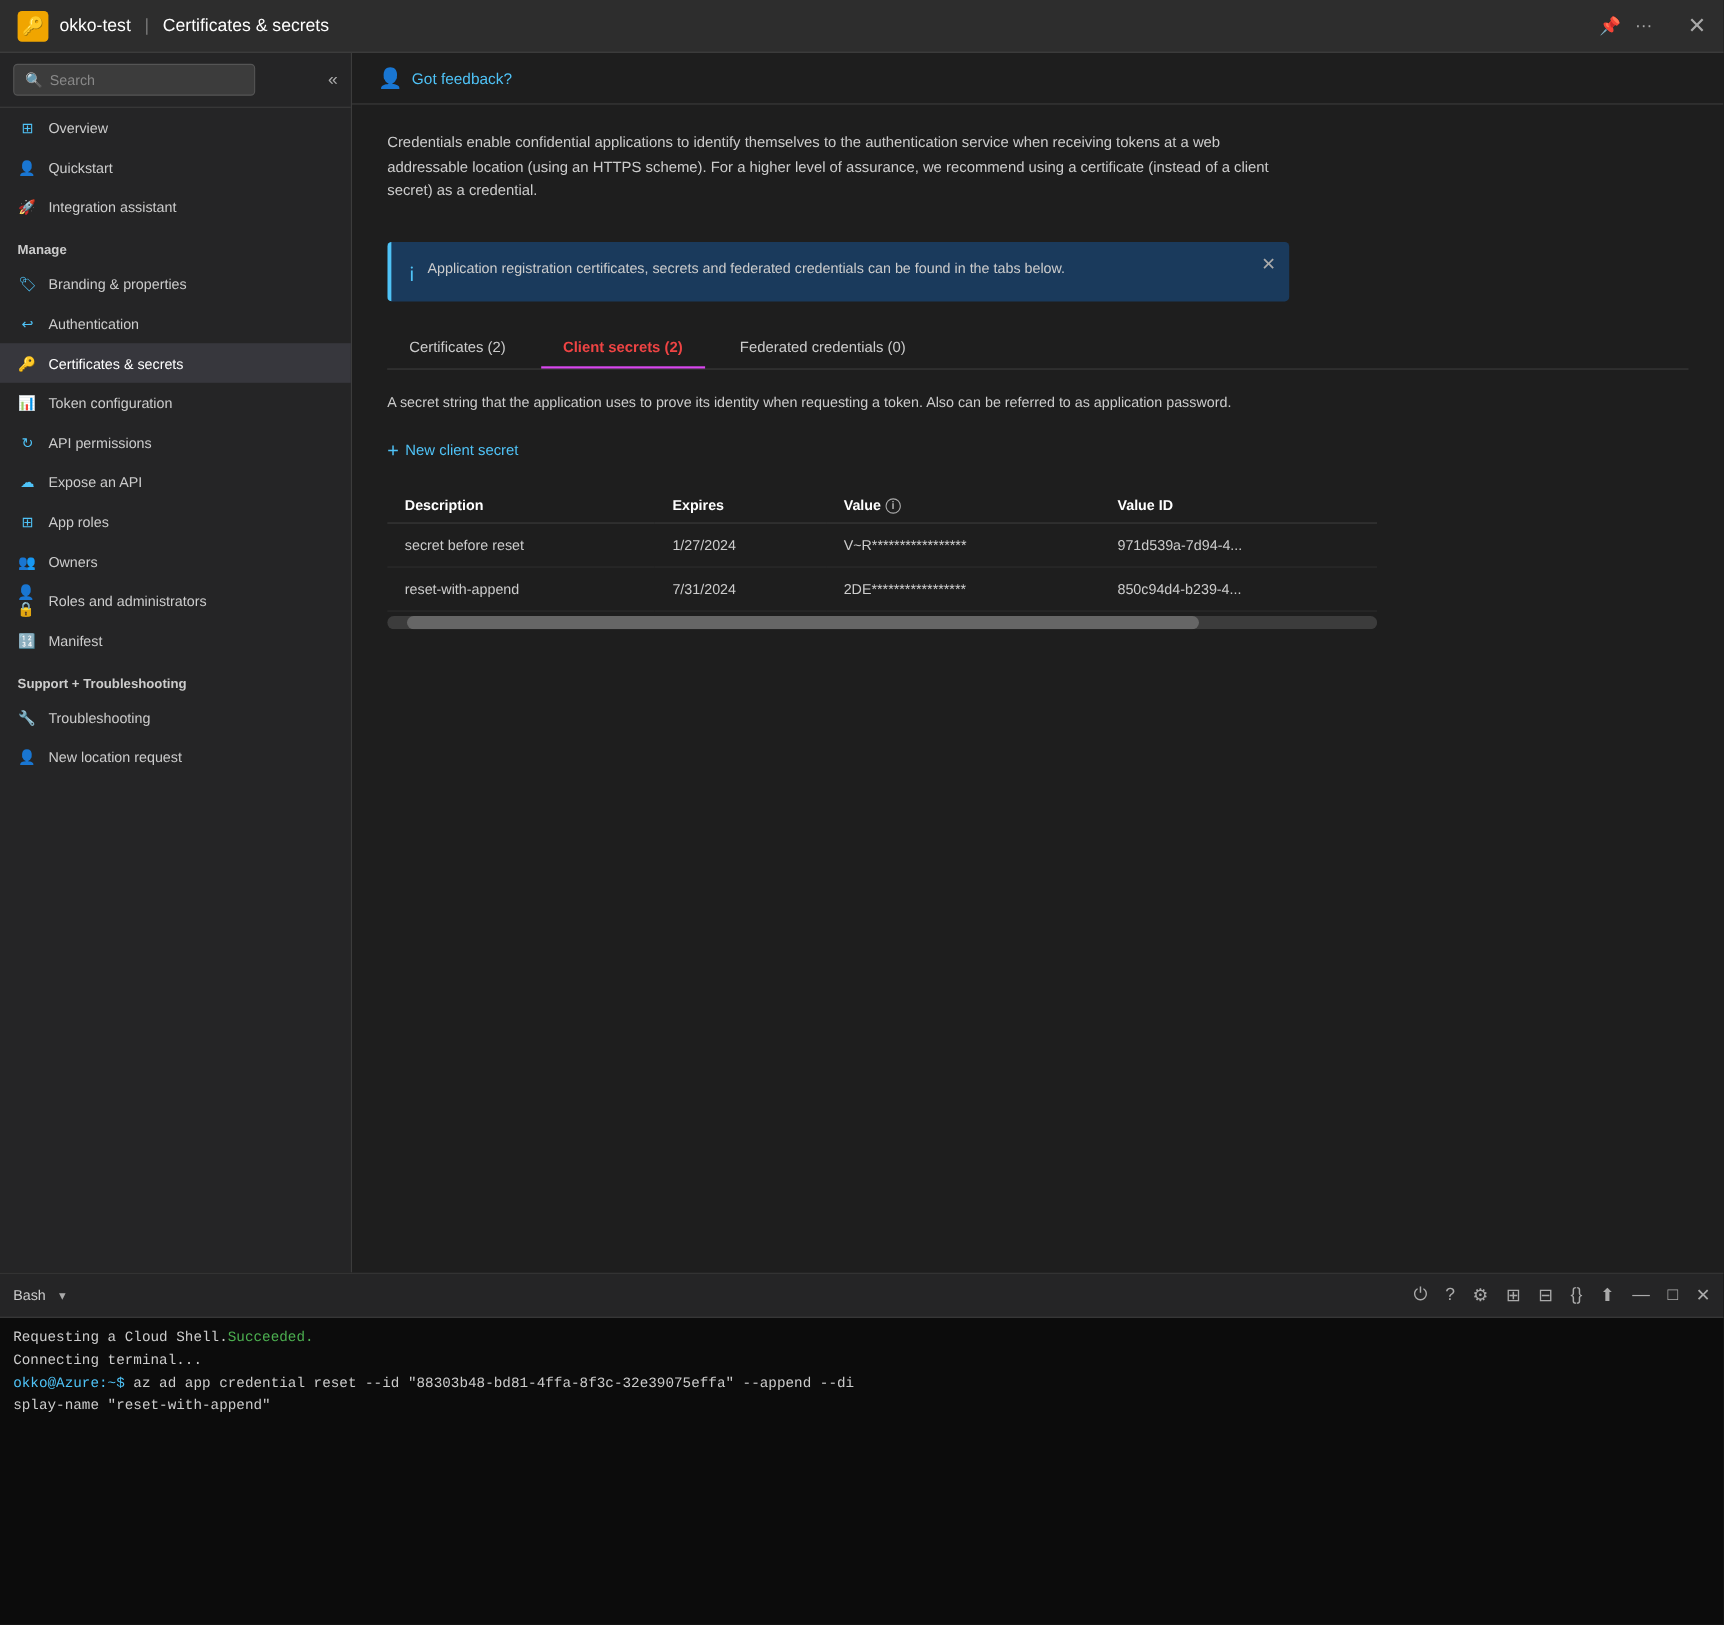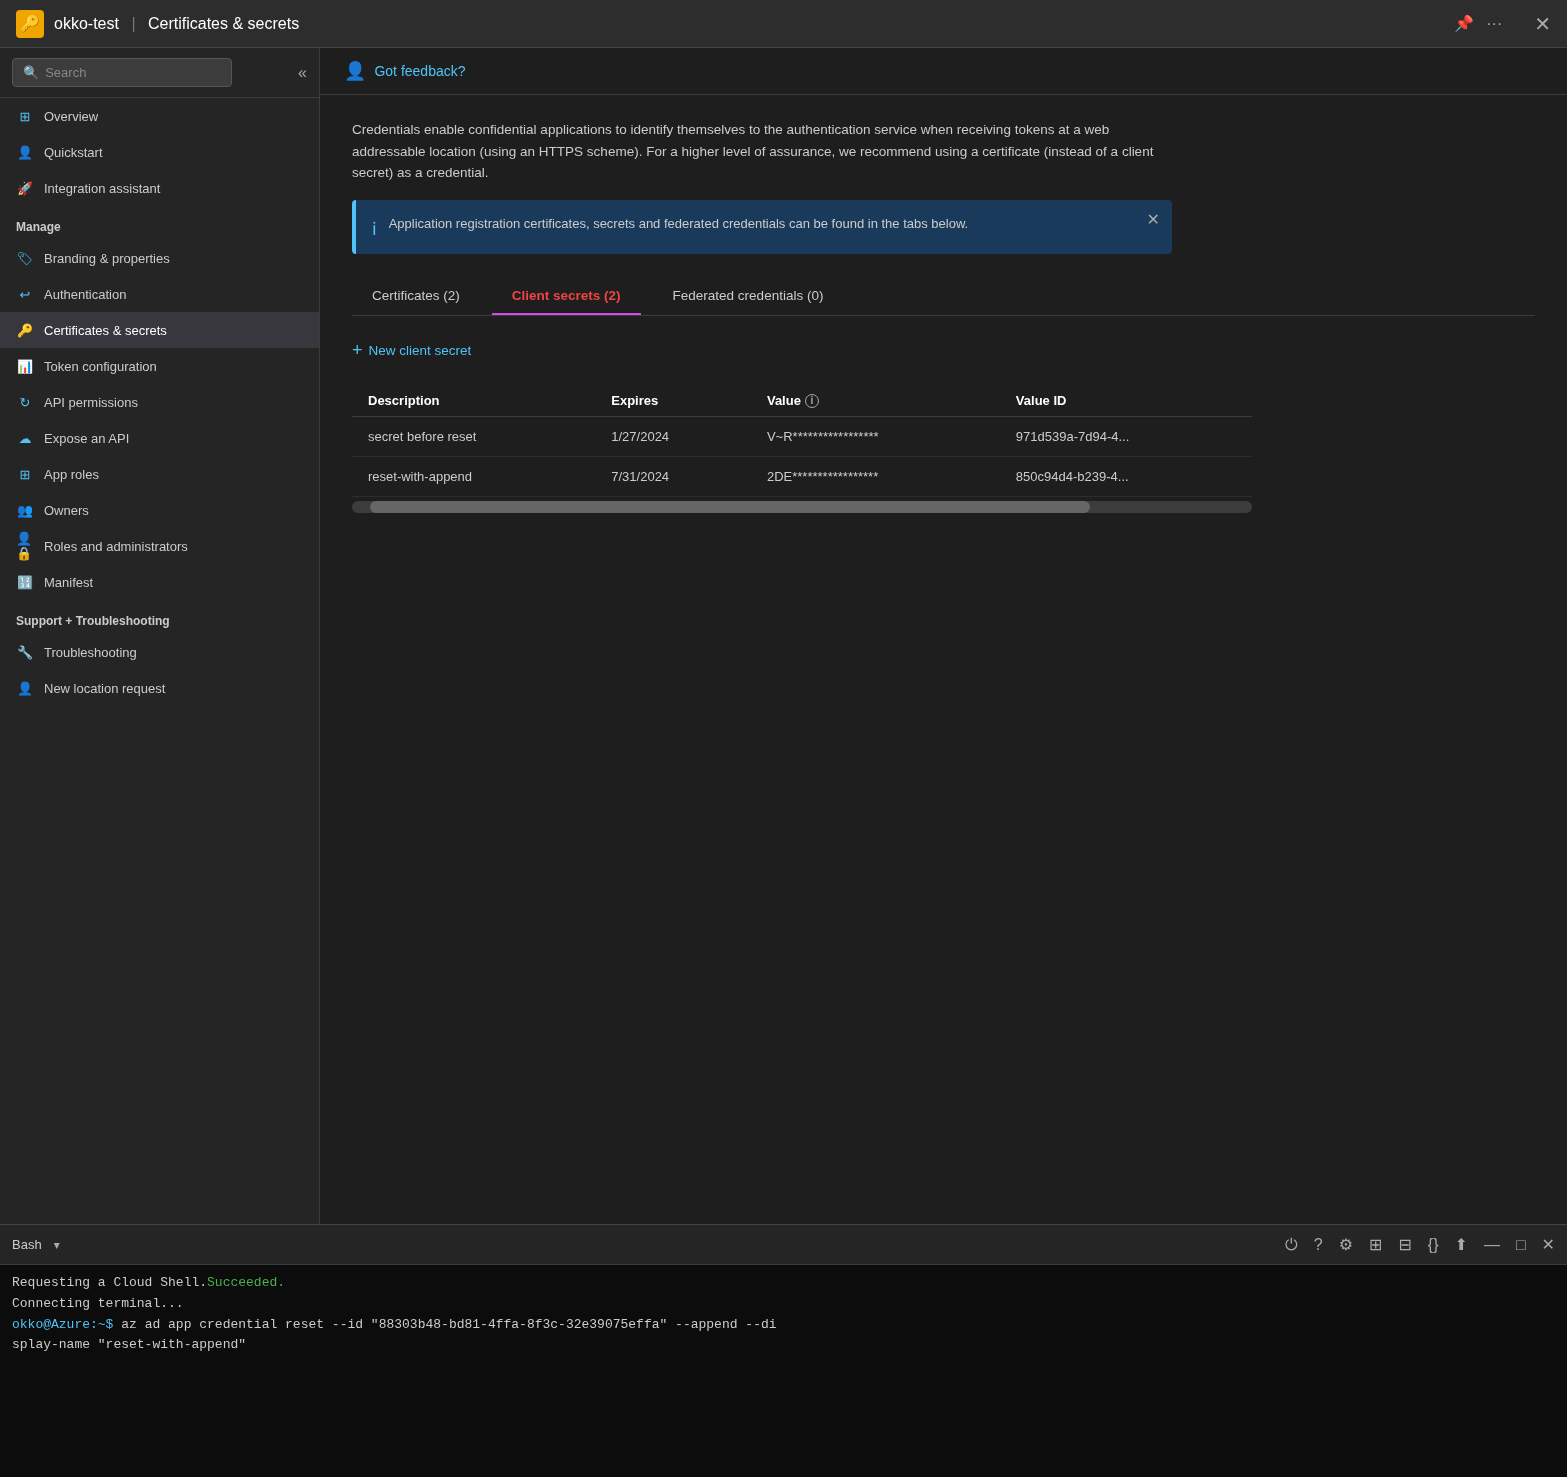--- a/index.html
+++ b/index.html
@@ -125,21 +125,21 @@
     .content-area {
       padding: 24px 32px;
       flex: 1;
     }
 
     .description-text {
       font-size: 13.5px;
       color: #cccccc;
       line-height: 1.6;
       max-width: 820px;
-      margin-bottom: 16px;
+      margin-bottom: 36px;
     }
 
     .info-banner {
       background: #1a3a5c;
       border-left: 4px solid #4fc3f7;
       border-radius: 4px;
       padding: 14px 16px;
       display: flex;
       align-items: flex-start;
       gap: 12px;
@@ -257,21 +257,21 @@
       background: #666;
       border-radius: 6px;
       width: 80%;
       margin-left: 2%;
     }
 
     
     .terminal {
       background: #0c0c0c;
       flex-shrink: 0;
-      height: 253px;
+      height: 320px;
       border-top: 1px solid #444;
       display: flex;
       flex-direction: column;
     }
     .terminal-toolbar {
       background: #252526;
       display: flex;
       align-items: center;
       padding: 6px 12px;
       gap: 12px;
@@ -430,20 +430,21 @@
           <span>Certificates (2)</span>
         </div>
         <div class="tab active">
           <span>Client secrets (2)</span>
         </div>
         <div class="tab">
           <span>Federated credentials (0)</span>
         </div>
       </div>
 
+      <p class="tab-description">A secret string that the application uses to prove its identity when requesting a token. Also can be referred to as application password.</p>
 
       <div class="new-secret-btn">
         <span class="plus-icon">+</span>
         <span>New client secret</span>
       </div>
 
       <div class="table-scroll-container">
         <table class="secrets-table">
           <thead>
             <tr>

